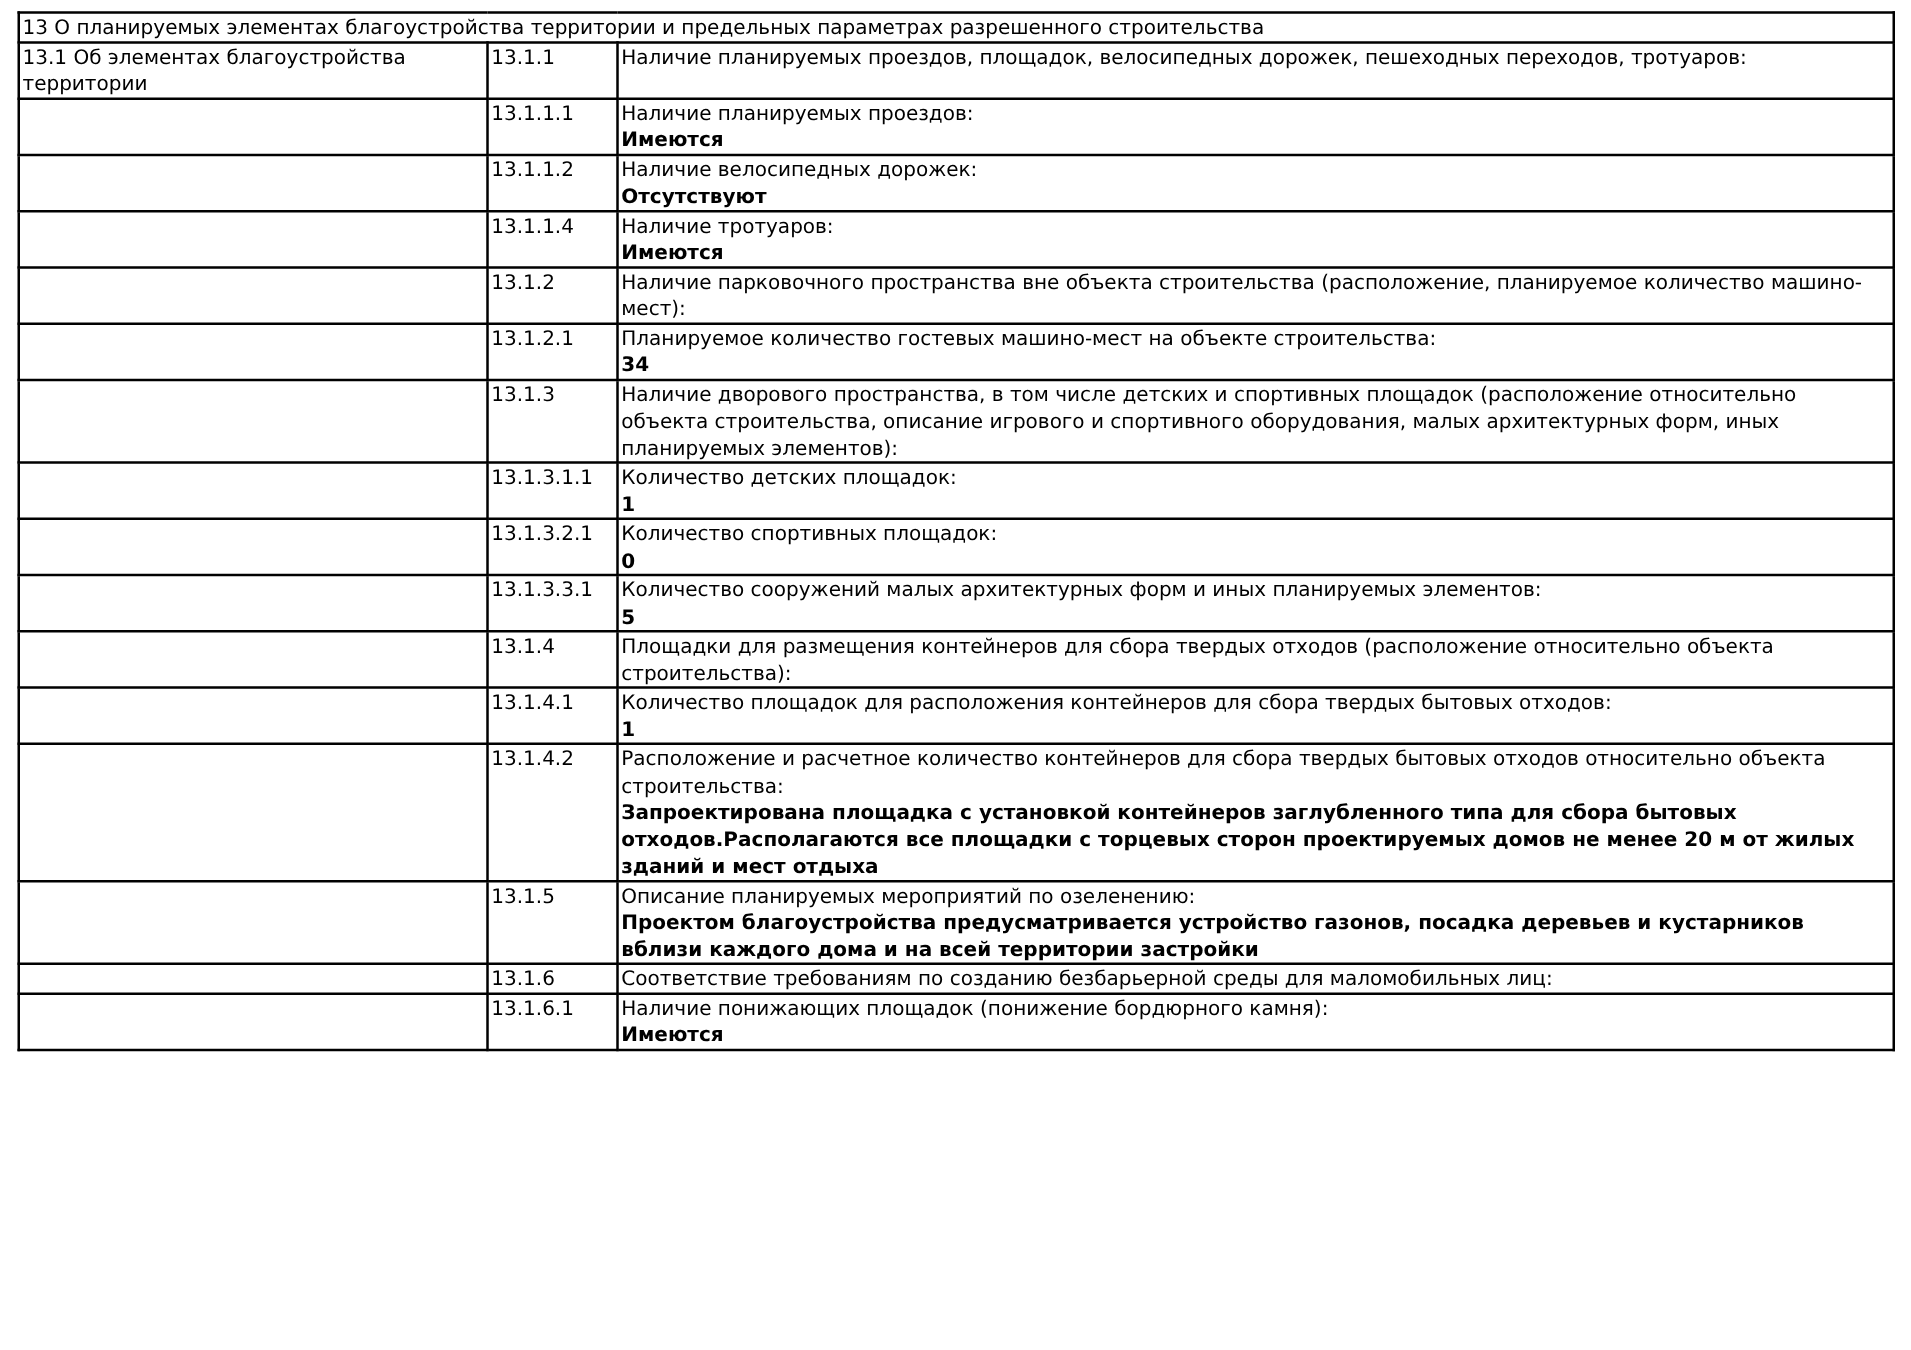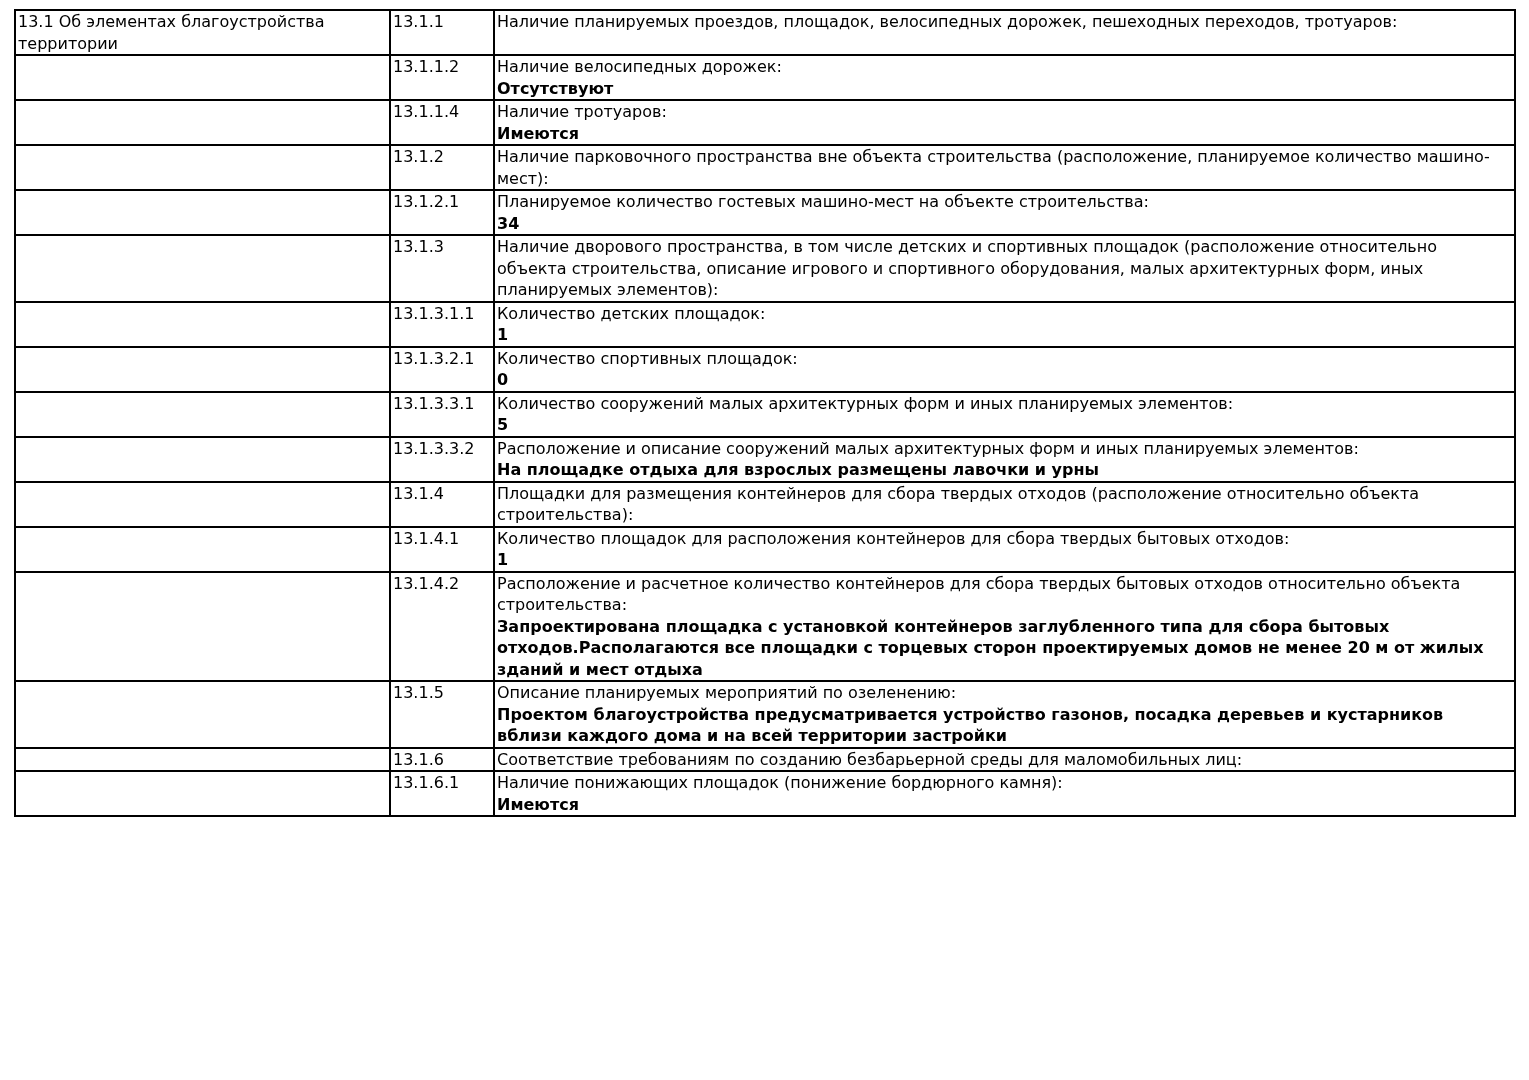--- a/index.html
+++ b/index.html
@@ -57,30 +57,41 @@
 <body>
 
 <div class="page">
   <table class="decl">
     <colgroup>
       <col style="width:375px">
       <col style="width:104px">
       <col style="width:1021px">
     </colgroup>
     <tbody id="rows-body">
+      <tr>
+        <td class="cell-header" colspan="3">13 О планируемых элементах благоустройства территории и предельных параметрах разрешенного строительства</td>
+      </tr>
 
   <tr>
     <td class="col-left">13.1 Об элементах благоустройства территории</td>
     <td class="col-code">13.1.1</td>
     <td class="col-content">
       <div class="field-label">Наличие планируемых проездов, площадок, велосипедных дорожек, пешеходных переходов, тротуаров:</div>
 
     </td>
   </tr>
 
+  <tr>
+    <td class="col-left"></td>
+    <td class="col-code">13.1.1.1</td>
+    <td class="col-content">
+      <div class="field-label">Наличие планируемых проездов:</div>
+      <div class="field-value">Имеются</div>
+    </td>
+  </tr>
 
   <tr>
     <td class="col-left"></td>
     <td class="col-code">13.1.1.2</td>
     <td class="col-content">
       <div class="field-label">Наличие велосипедных дорожек:</div>
       <div class="field-value">Отсутствуют</div>
     </td>
   </tr>
 
@@ -144,28 +155,20 @@
 
   <tr>
     <td class="col-left"></td>
     <td class="col-code">13.1.3.3.1</td>
     <td class="col-content">
       <div class="field-label">Количество сооружений малых архитектурных форм и иных планируемых элементов:</div>
       <div class="field-value">5</div>
     </td>
   </tr>
 
-  <tr>
-    <td class="col-left"></td>
-    <td class="col-code">13.1.3.3.2</td>
-    <td class="col-content">
-      <div class="field-label">Расположение и описание сооружений малых архитектурных форм и иных планируемых элементов:</div>
-      <div class="field-value">На площадке отдыха для взрослых размещены лавочки и урны</div>
-    </td>
-  </tr>
 
   <tr>
     <td class="col-left"></td>
     <td class="col-code">13.1.4</td>
     <td class="col-content">
       <div class="field-label">Площадки для размещения контейнеров для сбора твердых отходов (расположение относительно объекта строительства):</div>
 
     </td>
   </tr>
 

